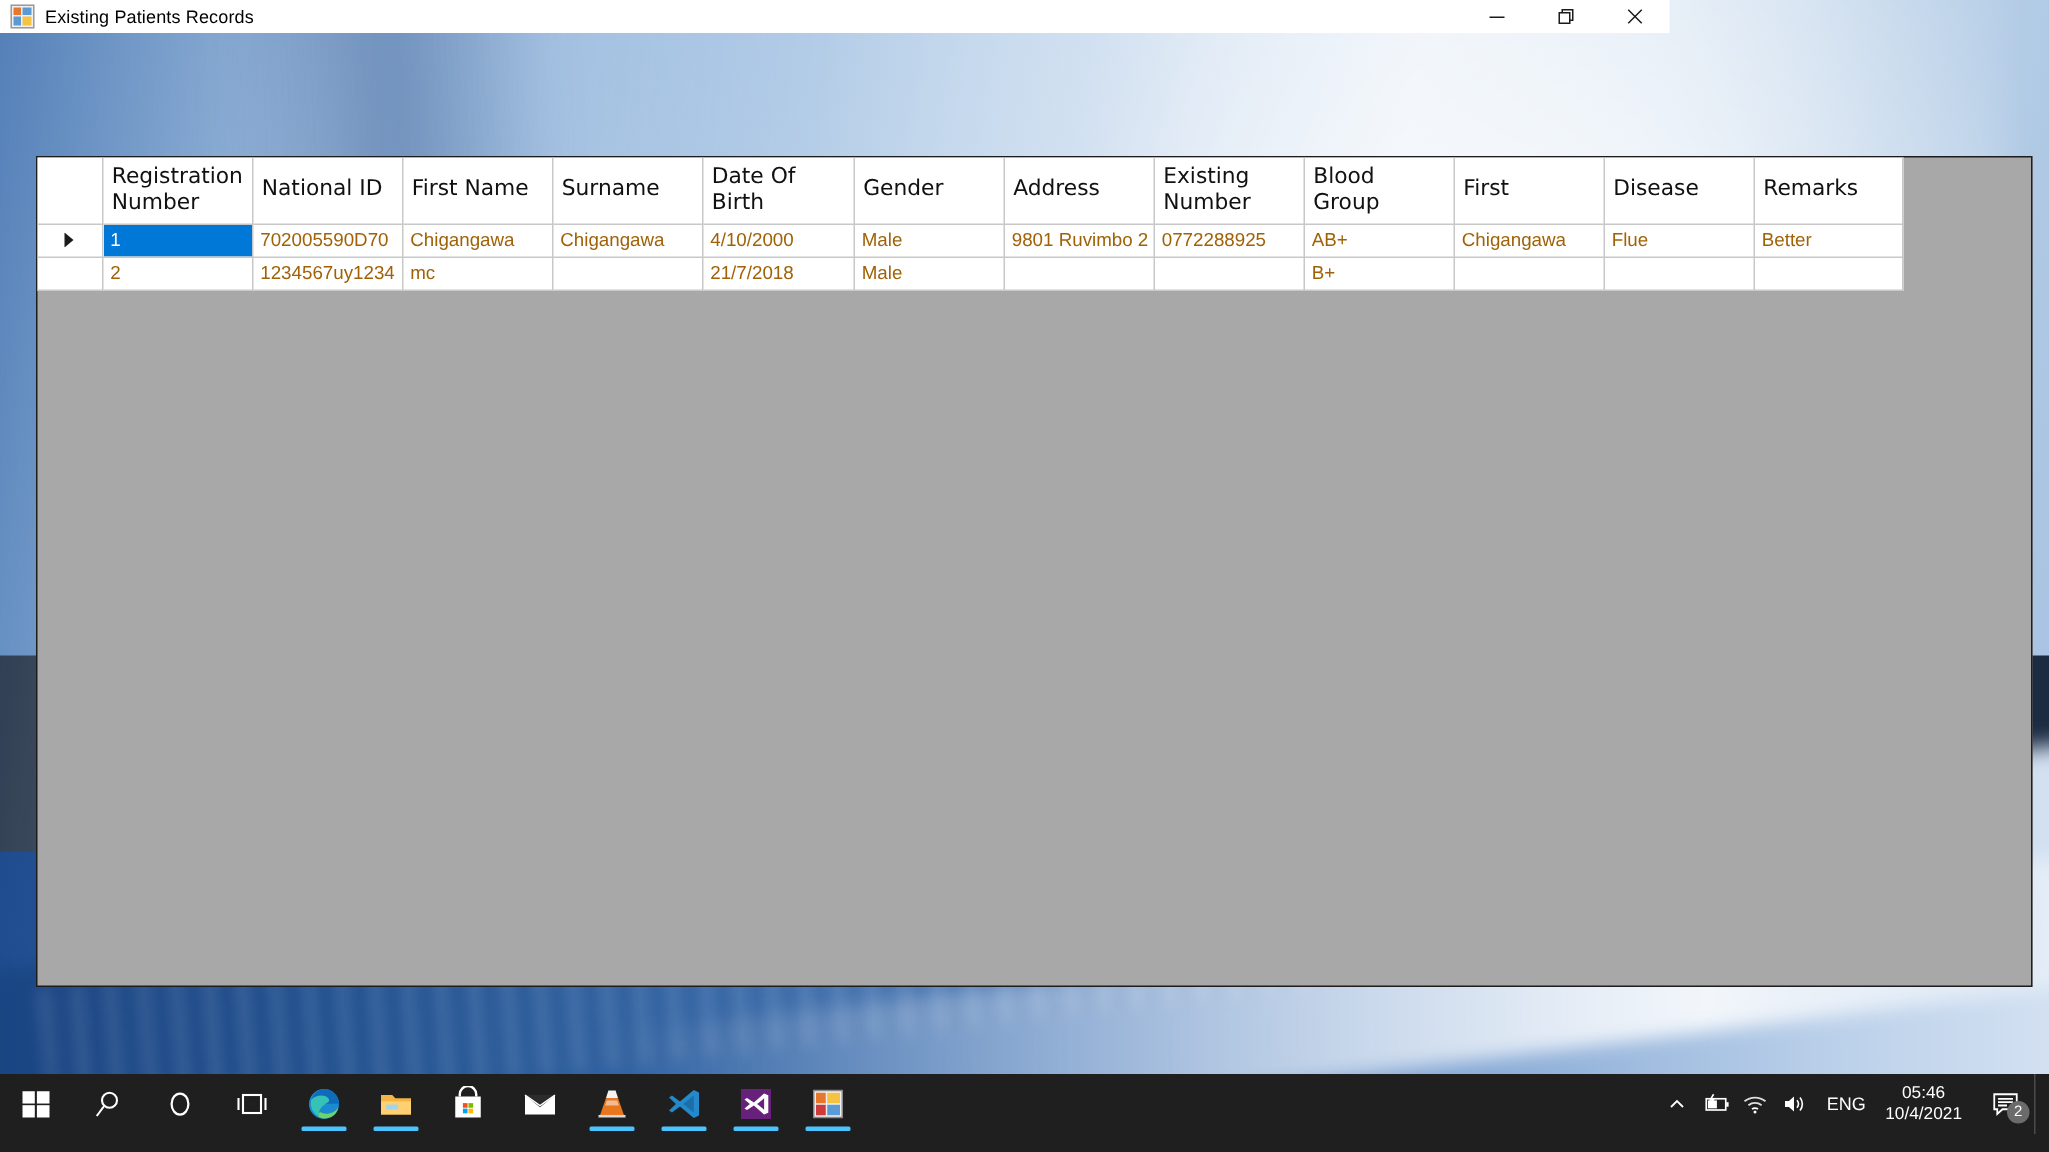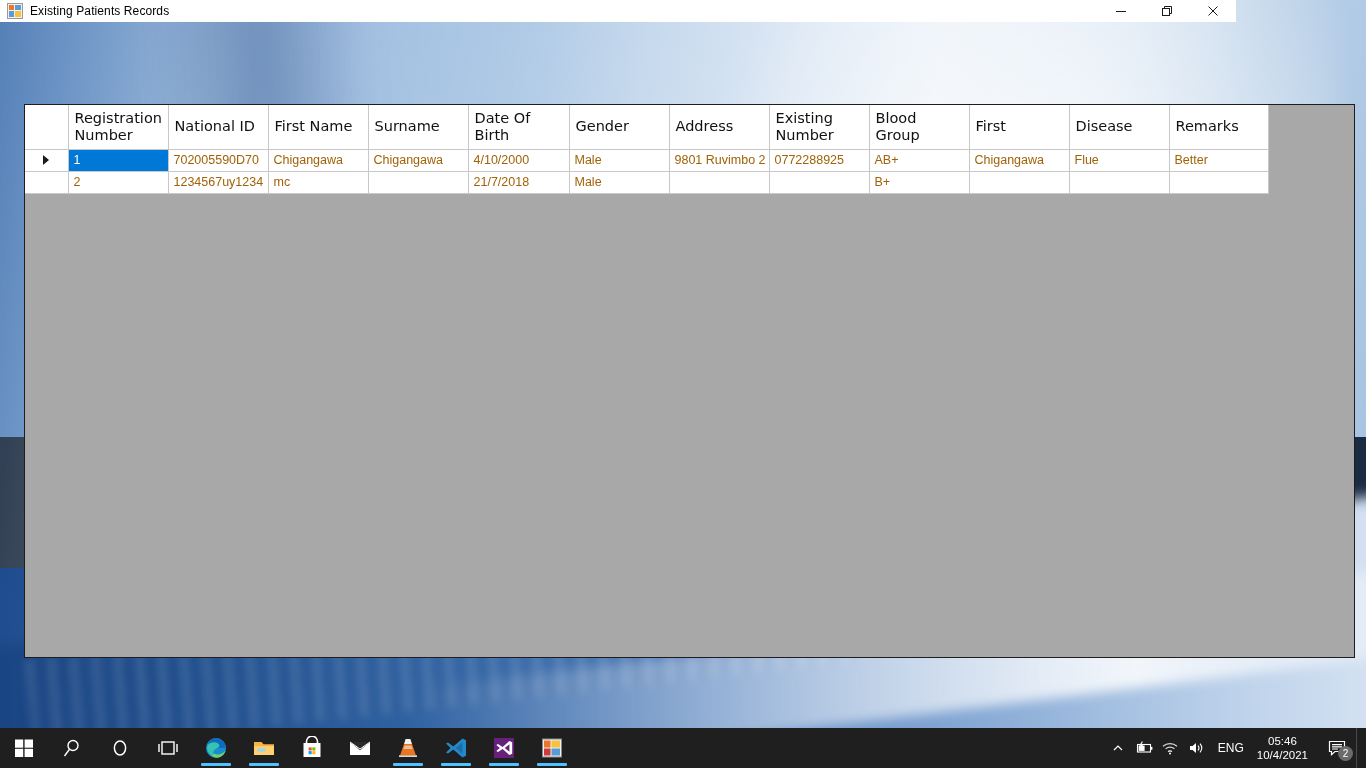--- a/index.html
+++ b/index.html
@@ -60,21 +60,21 @@
   .wp-keys {
     position:absolute; left:2%; bottom:3%; width:62%; height:13%;
     background:repeating-linear-gradient(92deg, rgba(255,255,255,.16) 0 10px, rgba(20,50,100,.10) 10px 22px);
     transform:rotate(-6.4deg); filter:blur(5px); opacity:.75;
   }
 
   
   #app-window { position:absolute; left:0; top:0; width:1366px; height:728px; }
 
   #titlebar {
-    position:absolute; left:0; top:0; width:1236px; height:22px;
+    position:absolute; left:0; top:0; width:1113px; height:22px;
     background:#ffffff; display:flex; align-items:center;
   }
   #titlebar .tb-icon { width:16px; height:16px; margin-left:7px; position:relative; }
   .vsicon { position:absolute; inset:0; background:#f0f0f0; border:1px solid #9a9a9a; }
   .vsicon i { position:absolute; display:block; }
   .vsicon .q1 { left:1px;  top:1px;  width:5px; height:5px; background:#e8762d; }
   .vsicon .q2 { left:7px;  top:1px;  width:6px; height:5px; background:#5b9bd5; }
   .vsicon .q3 { left:1px;  top:7px;  width:5px; height:6px; background:#5b9bd5; }
   .vsicon .q4 { left:7px;  top:7px;  width:6px; height:6px; background:#f5c242; }
   #titlebar .tb-title {
@@ -131,22 +131,22 @@
   
   #back-button {
     position:absolute; left:1214px; top:679px; width:125px; height:35px;
     background:#dedede; border:1px solid #6f6f6f; color:#111;
     font-family:"DejaVu Sans", sans-serif; font-size:15px;
     display:flex; align-items:center; justify-content:center; cursor:default;
   }
 
   
   #taskbar {
-    position:absolute; left:0; bottom:0; width:1366px; height:40px;
-    background:#1f1f1f; display:flex; align-items:center;
+    position:absolute; left:0; bottom:0; width:1366px; height:52px;
+    background:#1f1f1f; display:flex; align-items:flex-start;
   }
   .tb-btn {
     width:48px; height:40px; position:relative;
     display:flex; align-items:center; justify-content:center; cursor:default;
   }
   .tb-btn.start { width:48px; }
   .tb-btn .underline {
     position:absolute; bottom:2px; left:9px; width:30px; height:3px;
     background:#4cc2ff; border-radius:1px;
   }

